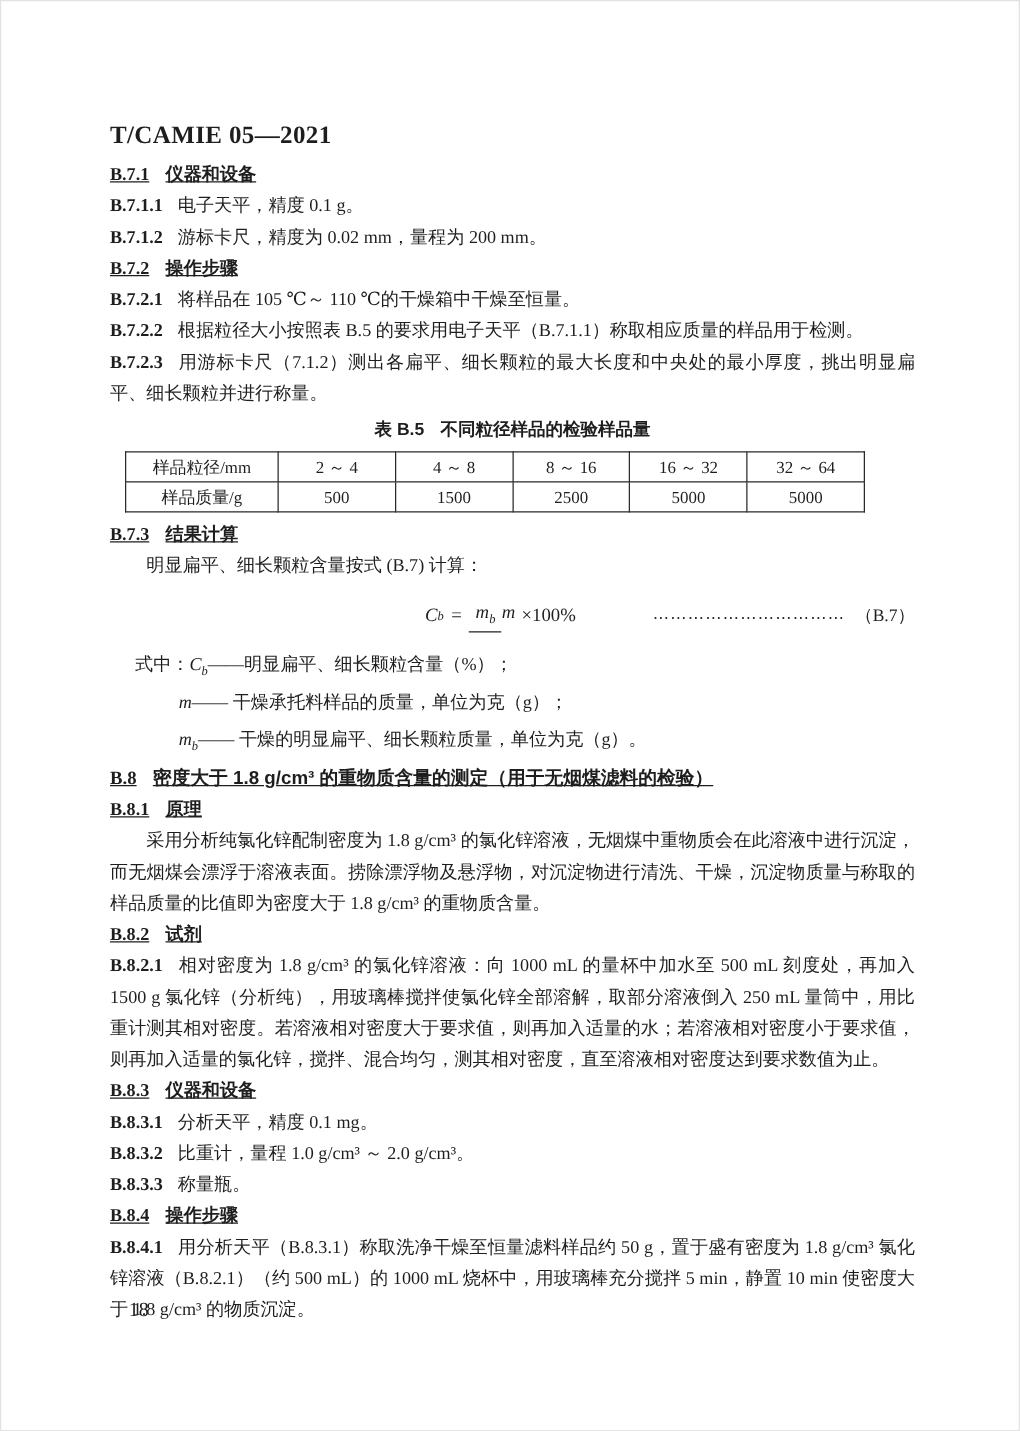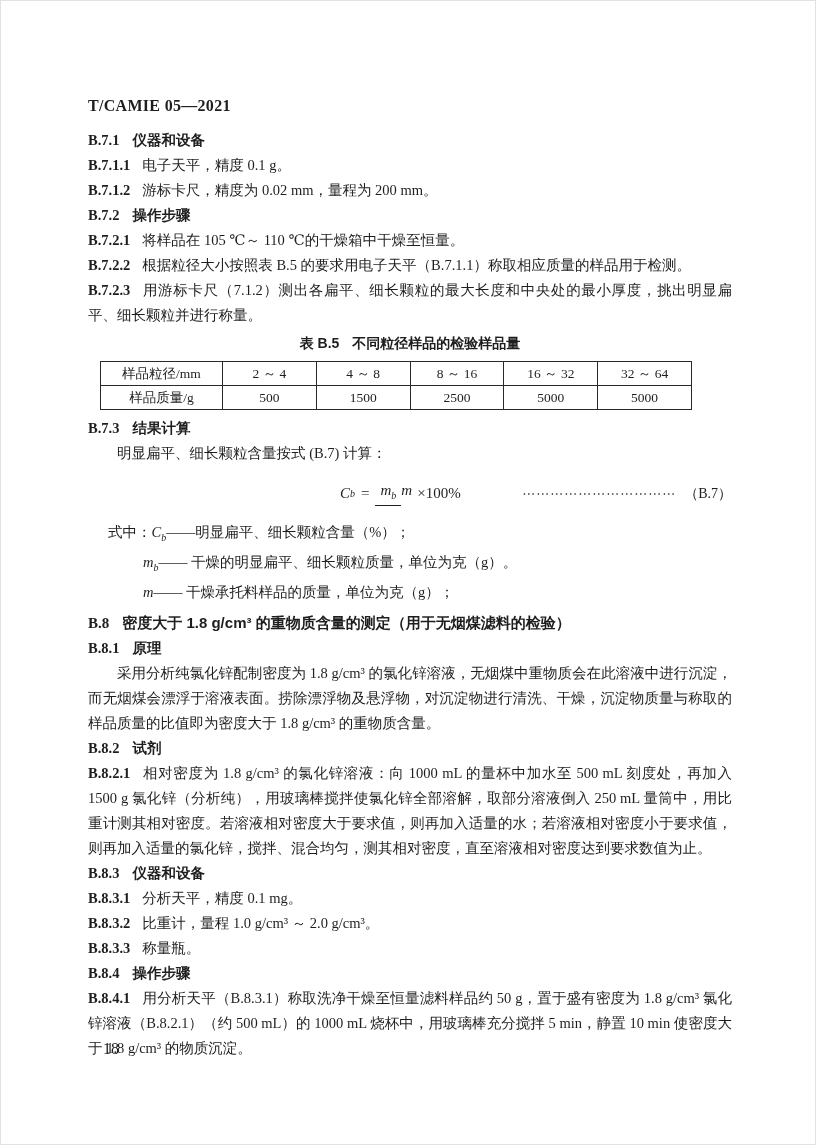--- a/index.html
+++ b/index.html
@@ -8,27 +8,27 @@
     position: relative;
     width: 816px; height: 1145px;
     background: #ffffff;
     box-shadow: inset 0 0 0 1px #e2e2e2;
     overflow: hidden;
     font-family: "Liberation Serif", "DejaVu Serif", serif;
     color: #1e1e1e;
   }
   .doc-header {
     position: absolute; top: 97px; left: 88px;
-    font-weight: bold; font-size: 16px; letter-spacing: .3px;
+    font-weight: bold; font-size: 20px; letter-spacing: .3px;
   }
   .content {
     position: absolute; top: 128px; left: 88px; width: 644px;
     font-size: 14.5px; line-height: 25px;
   }
-  .heading { margin: 0; font-weight: bold; }
+  .heading { margin: 0; font-weight: bold; text-decoration: underline; }
   .heading .hnum { font-family: "Liberation Serif", serif; margin-right: 13px; }
   .heading .htitle { font-family: "Liberation Sans", "DejaVu Sans", sans-serif; }
   .heading-main { font-size: 15px; }
   .para { margin: 0; text-align: justify; }
   .para .cnum { font-weight: bold; margin-right: 12px; }
   .indent { text-indent: 29px; }
   .tcaption {
     margin: 3px 0 5px; text-align: center; font-weight: bold; font-size: 14px;
     font-family: "Liberation Sans", "DejaVu Sans", sans-serif;
   }
@@ -129,23 +129,23 @@
           <span class="frac-den"><span class="mvar">m</span></span>
         </span>
         <span>×100%</span>
       </span>
       <span class="f-dots">⋯⋯⋯⋯⋯⋯⋯⋯⋯⋯⋯</span>
       <span class="f-label">（B.7）</span>
     </div>
 
     <p class="where-line wl-first"><span>式中：</span><span class="mvar">C</span><sub class="msub">b</sub><span>——明显扁平、细长颗粒含量（%）；</span></p>
 
+    <p class="where-line wl-rest"><span class="mvar">m</span><sub class="msub"></sub><span>—— 干燥承托料样品的质量，单位为克（g）；</span></p>
+
     <p class="where-line wl-rest"><span class="mvar">m</span><sub class="msub">b</sub><span>—— 干燥的明显扁平、细长颗粒质量，单位为克（g）。</span></p>
-
-    <p class="where-line wl-rest"><span class="mvar">m</span><sub class="msub"></sub><span>—— 干燥承托料样品的质量，单位为克（g）；</span></p>
 
     <p class="heading heading-main"><span class="hnum">B.8</span><span class="htitle">密度大于 1.8 g/cm³ 的重物质含量的测定（用于无烟煤滤料的检验）</span></p>
 
     <p class="heading"><span class="hnum">B.8.1</span><span class="htitle">原理</span></p>
 
     <p class="para indent">采用分析纯氯化锌配制密度为 1.8 g/cm³ 的氯化锌溶液，无烟煤中重物质会在此溶液中进行沉淀，而无烟煤会漂浮于溶液表面。捞除漂浮物及悬浮物，对沉淀物进行清洗、干燥，沉淀物质量与称取的样品质量的比值即为密度大于 1.8 g/cm³ 的重物质含量。</p>
 
     <p class="heading"><span class="hnum">B.8.2</span><span class="htitle">试剂</span></p>
 
     <p class="para"><span class="cnum">B.8.2.1</span><span>相对密度为 1.8 g/cm³ 的氯化锌溶液：向 1000 mL 的量杯中加水至 500 mL 刻度处，再加入 1500 g 氯化锌（分析纯），用玻璃棒搅拌使氯化锌全部溶解，取部分溶液倒入 250 mL 量筒中，用比重计测其相对密度。若溶液相对密度大于要求值，则再加入适量的水；若溶液相对密度小于要求值，则再加入适量的氯化锌，搅拌、混合均匀，测其相对密度，直至溶液相对密度达到要求数值为止。</span></p>

